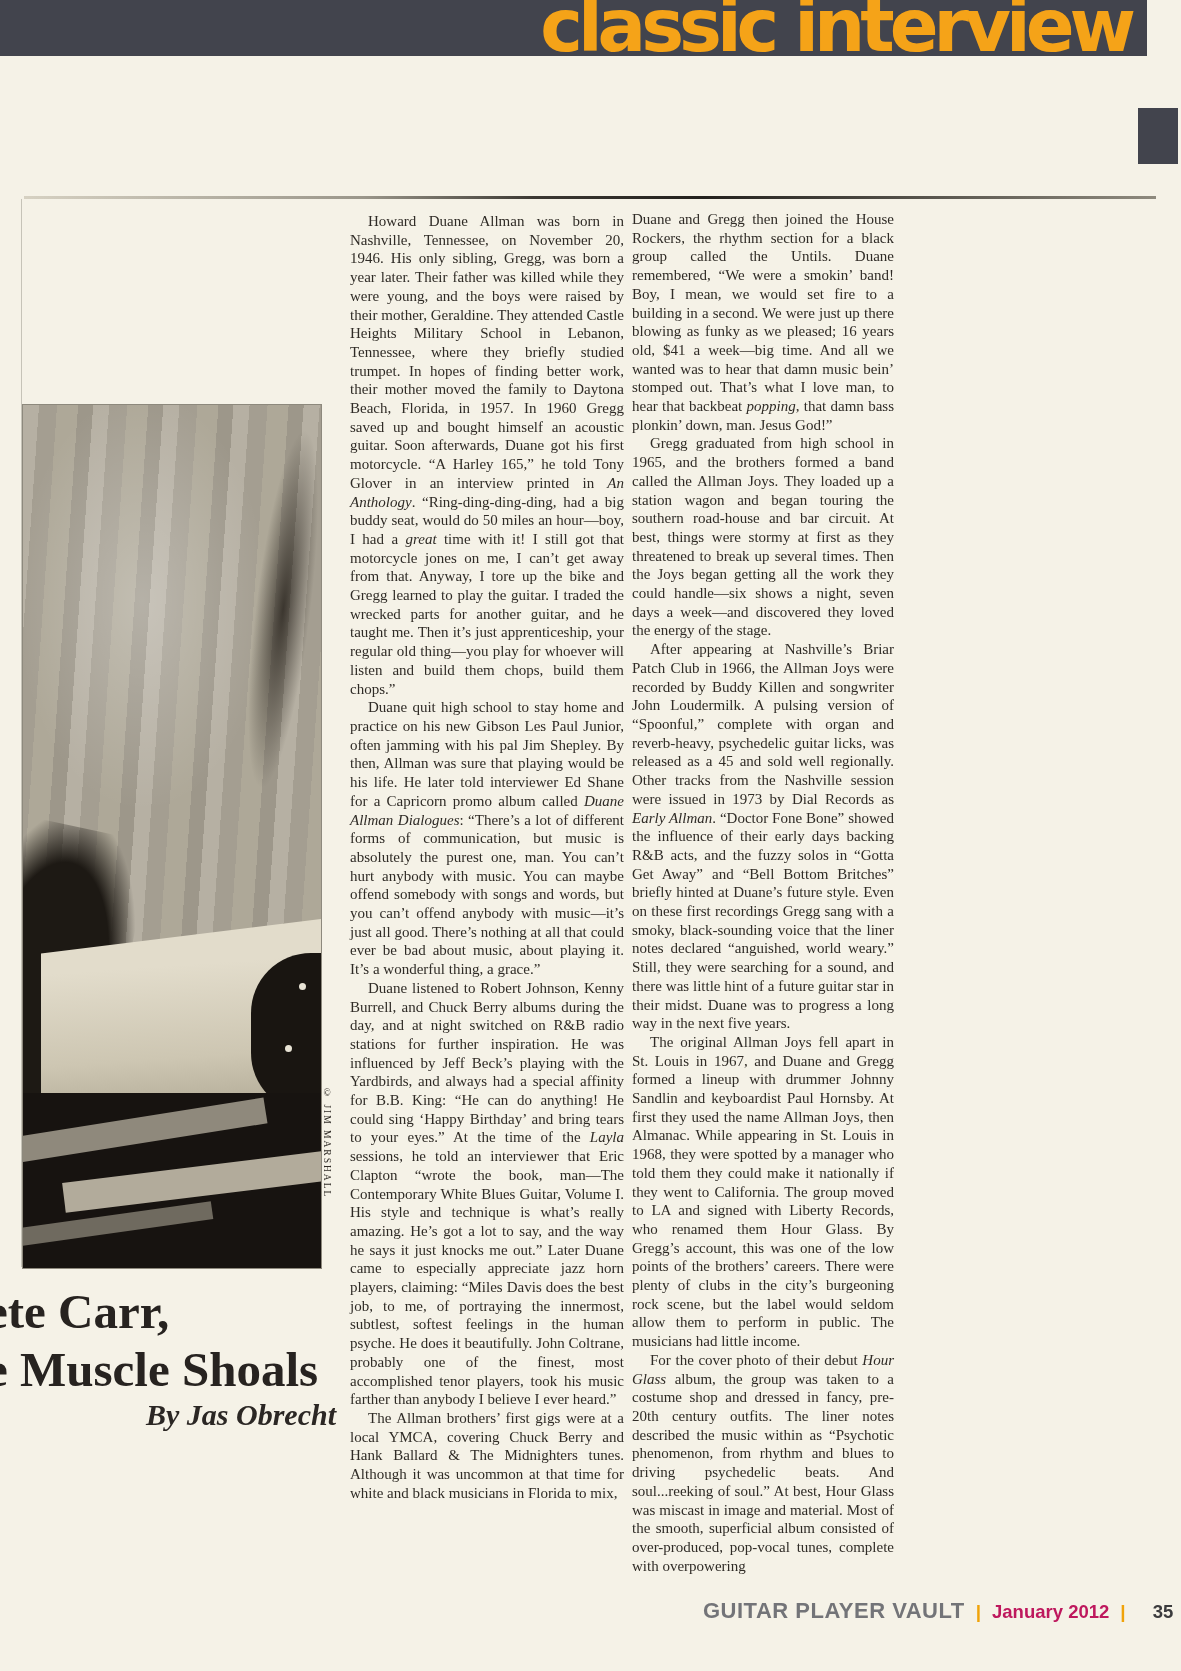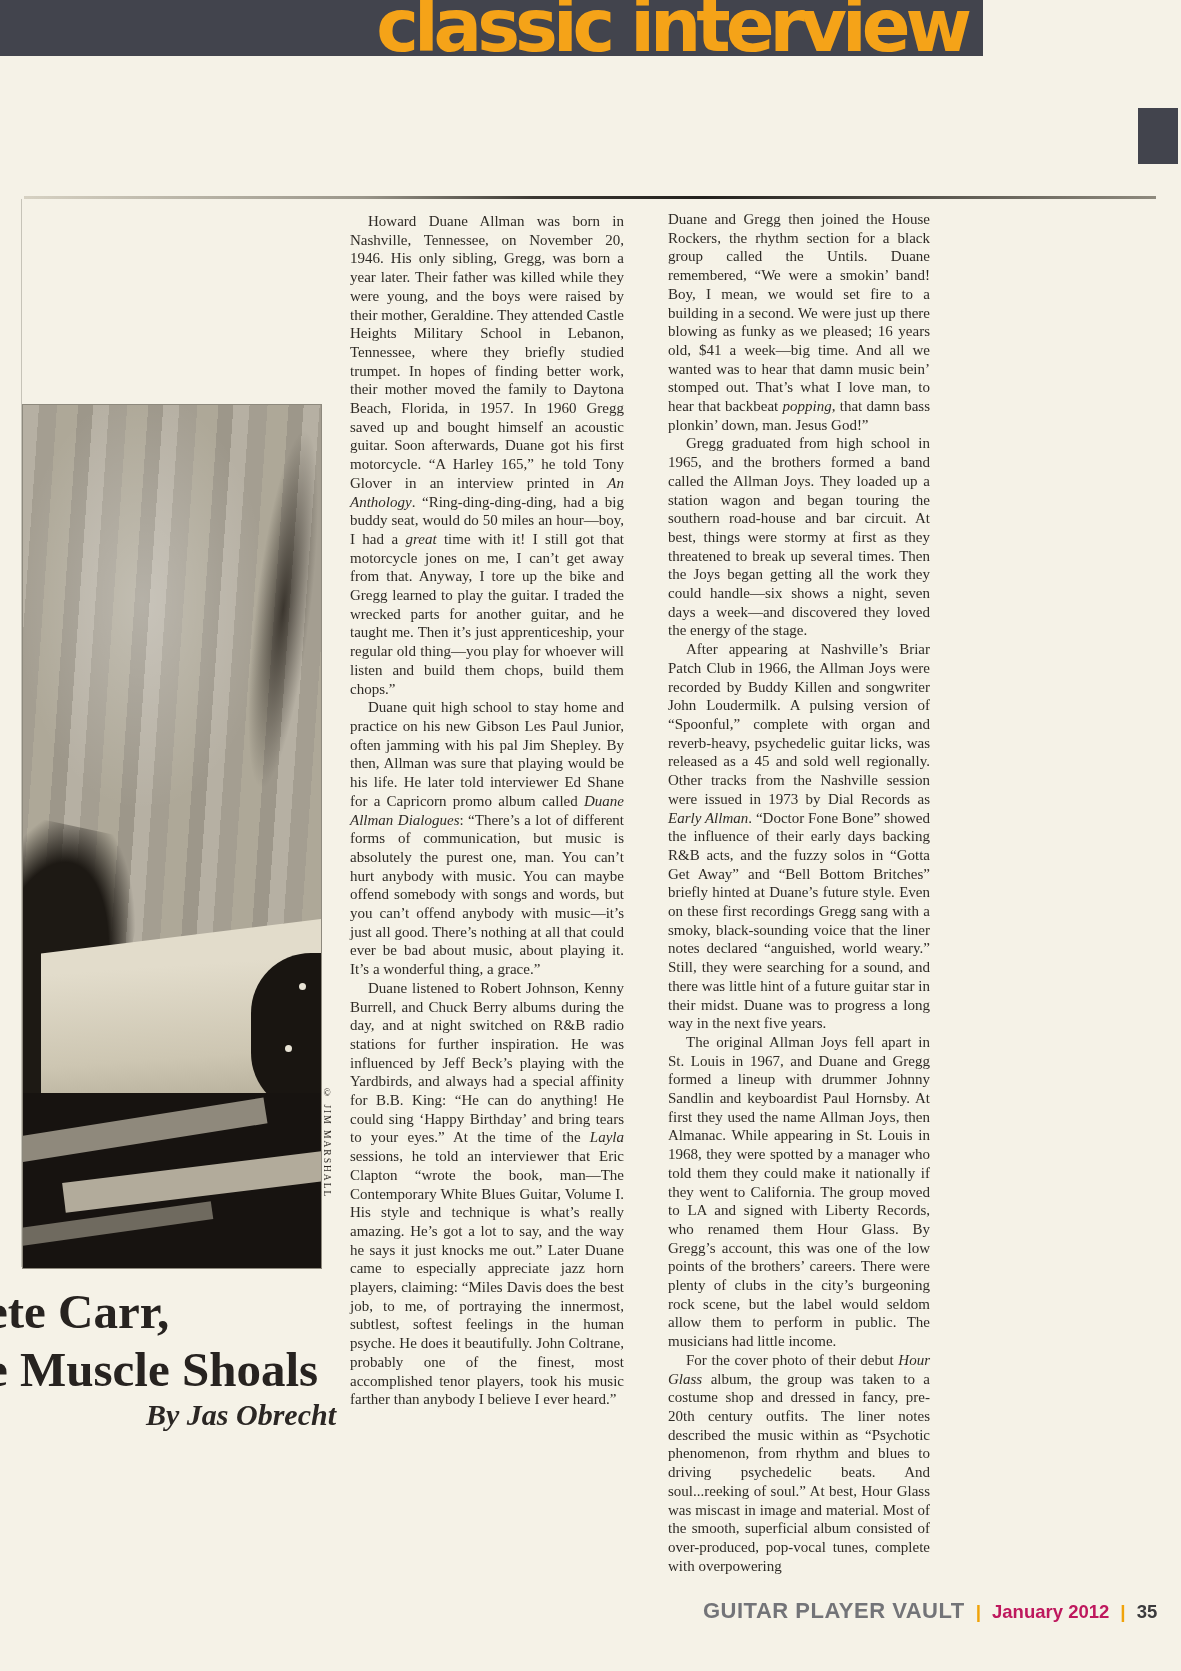--- a/index.html
+++ b/index.html
@@ -3,21 +3,21 @@
 <meta charset="utf-8">
 <style>
   html,body{margin:0;padding:0;}
   body{
     width:1181px;height:1671px;position:relative;overflow:hidden;
     background:#f5f2e7;
     font-family:"Liberation Serif", serif;
   }
   
   .header-bar{
-    position:absolute;left:0;top:108;width:983px;height:56px;
+    position:absolute;left:0;top:108;width:1147px;height:56px;
     background:#42444d;
   }
   .section-title{
     position:absolute;right:16px;top:-14px;height:84px;
     font-family:"DejaVu Sans", sans-serif;
     font-weight:bold;font-size:72px;line-height:80px;
     letter-spacing:-5px;color:#f5a318;white-space:nowrap;
     transform:scaleY(1.02);
   }
   .header-end-block{
@@ -98,33 +98,33 @@
     font-family:"Liberation Serif", serif;font-style:italic;font-weight:bold;
     font-size:30px;color:#2b2724;
   }
   
   .col{
     position:absolute;top:212px;
     font-size:15px;line-height:18.7px;color:#2f2b26;
     text-align:justify;
   }
   .col-left{left:350px;width:274px;}
-  .col-right{left:668px;top:210px;width:262px;}
+  .col-right{left:632px;top:210px;width:262px;}
   .para{margin:0;}
   .para.indent{text-indent:18px;}
   
   .footer{
     position:absolute;left:703px;top:1598px;
     font-family:"Liberation Sans", sans-serif;white-space:nowrap;
     display:flex;align-items:baseline;text-align:center;
   }
   .footer .mag{font-weight:bold;font-size:22px;letter-spacing:0.5px;color:#737478;}
   .footer .sep{font-weight:bold;font-size:19px;color:#f0a30a;margin:0 11px;}
   .footer .issue{font-weight:bold;font-size:18.5px;color:#be185d;}
-  .footer .pageno{font-weight:bold;font-size:18.5px;color:#3b3b3d;margin-left:0;}
+  .footer .pageno{font-weight:bold;font-size:18.5px;color:#3b3b3d;margin-left:16px;}
 </style>
 </head>
 <body>
 
 <div class="header-bar">
   <span class="section-title">classic interview</span>
 </div>
 <div class="header-end-block"></div>
 <div class="top-rule"></div>
 <div class="left-frame-line"></div>
@@ -147,20 +147,21 @@
 <div class="headline">
   <span class="hl1">ete Carr,</span>
   <span class="hl2">e Muscle Shoals</span>
 </div>
 <div class="byline">By Jas Obrecht</div>
 
 <div class="col col-left">
     <p class="para indent">Howard Duane Allman was born in Nashville, Tennessee, on November 20, 1946. His only sibling, Gregg, was born a year later. Their father was killed while they were young, and the boys were raised by their mother, Geraldine. They attended Castle Heights Military School in Lebanon, Tennessee, where they briefly studied trumpet. In hopes of finding better work, their mother moved the family to Daytona Beach, Florida, in 1957. In 1960 Gregg saved up and bought himself an acoustic guitar. Soon afterwards, Duane got his first motorcycle. “A Harley 165,” he told Tony Glover in an interview printed in <i>An Anthology</i>. “Ring-ding-ding-ding, had a big buddy seat, would do 50 miles an hour—boy, I had a <i>great</i> time with it! I still got that motorcycle jones on me, I can’t get away from that. Anyway, I tore up the bike and Gregg learned to play the guitar. I traded the wrecked parts for another guitar, and he taught me. Then it’s just apprenticeship, your regular old thing—you play for whoever will listen and build them chops, build them chops.”</p>
     <p class="para indent">Duane quit high school to stay home and practice on his new Gibson Les Paul Junior, often jamming with his pal Jim Shepley. By then, Allman was sure that playing would be his life. He later told interviewer Ed Shane for a Capricorn promo album called <i>Duane Allman Dialogues</i>: “There’s a lot of different forms of communication, but music is absolutely the purest one, man. You can’t hurt anybody with music. You can maybe offend somebody with songs and words, but you can’t offend anybody with music—it’s just all good. There’s nothing at all that could ever be bad about music, about playing it. It’s a wonderful thing, a grace.”</p>
     <p class="para indent">Duane listened to Robert Johnson, Kenny Burrell, and Chuck Berry albums during the day, and at night switched on R&amp;B radio stations for further inspiration. He was influenced by Jeff Beck’s playing with the Yardbirds, and always had a special affinity for B.B. King: “He can do anything! He could sing ‘Happy Birthday’ and bring tears to your eyes.” At the time of the <i>Layla</i> sessions, he told an interviewer that Eric Clapton “wrote the book, man—The Contemporary White Blues Guitar, Volume I. His style and technique is what’s really amazing. He’s got a lot to say, and the way he says it just knocks me out.” Later Duane came to especially appreciate jazz horn players, claiming: “Miles Davis does the best job, to me, of portraying the innermost, subtlest, softest feelings in the human psyche. He does it beautifully. John Coltrane, probably one of the finest, most accomplished tenor players, took his music farther than anybody I believe I ever heard.”</p>
+    <p class="para indent">The Allman brothers’ first gigs were at a local YMCA, covering Chuck Berry and Hank Ballard &amp; The Midnighters tunes. Although it was uncommon at that time for white and black musicians in Florida to mix,</p>
   </div>
 <div class="col col-right">
     <p class="para">Duane and Gregg then joined the House Rockers, the rhythm section for a black group called the Untils. Duane remembered, “We were a smokin’ band! Boy, I mean, we would set fire to a building in a second. We were just up there blowing as funky as we pleased; 16 years old, $41 a week—big time. And all we wanted was to hear that damn music bein’ stomped out. That’s what I love man, to hear that backbeat <i>popping</i>, that damn bass plonkin’ down, man. Jesus God!”</p>
     <p class="para indent">Gregg graduated from high school in 1965, and the brothers formed a band called the Allman Joys. They loaded up a station wagon and began touring the southern road-house and bar circuit. At best, things were stormy at first as they threatened to break up several times. Then the Joys began getting all the work they could handle—six shows a night, seven days a week—and discovered they loved the energy of the stage.</p>
     <p class="para indent">After appearing at Nashville’s Briar Patch Club in 1966, the Allman Joys were recorded by Buddy Killen and songwriter John Loudermilk. A pulsing version of “Spoonful,” complete with organ and reverb-heavy, psychedelic guitar licks, was released as a 45 and sold well regionally. Other tracks from the Nashville session were issued in 1973 by Dial Records as <i>Early Allman</i>. “Doctor Fone Bone” showed the influence of their early days backing R&amp;B acts, and the fuzzy solos in “Gotta Get Away” and “Bell Bottom Britches” briefly hinted at Duane’s future style. Even on these first recordings Gregg sang with a smoky, black-sounding voice that the liner notes declared “anguished, world weary.” Still, they were searching for a sound, and there was little hint of a future guitar star in their midst. Duane was to progress a long way in the next five years.</p>
     <p class="para indent">The original Allman Joys fell apart in St. Louis in 1967, and Duane and Gregg formed a lineup with drummer Johnny Sandlin and keyboardist Paul Hornsby. At first they used the name Allman Joys, then Almanac. While appearing in St. Louis in 1968, they were spotted by a manager who told them they could make it nationally if they went to California. The group moved to LA and signed with Liberty Records, who renamed them Hour Glass. By Gregg’s account, this was one of the low points of the brothers’ careers. There were plenty of clubs in the city’s burgeoning rock scene, but the label would seldom allow them to perform in public. The musicians had little income.</p>
     <p class="para indent">For the cover photo of their debut <i>Hour Glass</i> album, the group was taken to a costume shop and dressed in fancy, pre-20th century outfits. The liner notes described the music within as “Psychotic phenomenon, from rhythm and blues to driving psychedelic beats. And soul...reeking of soul.” At best, Hour Glass was miscast in image and material. Most of the smooth, superficial album consisted of over-produced, pop-vocal tunes, complete with overpowering</p>
   </div>
 
 <div class="footer">

